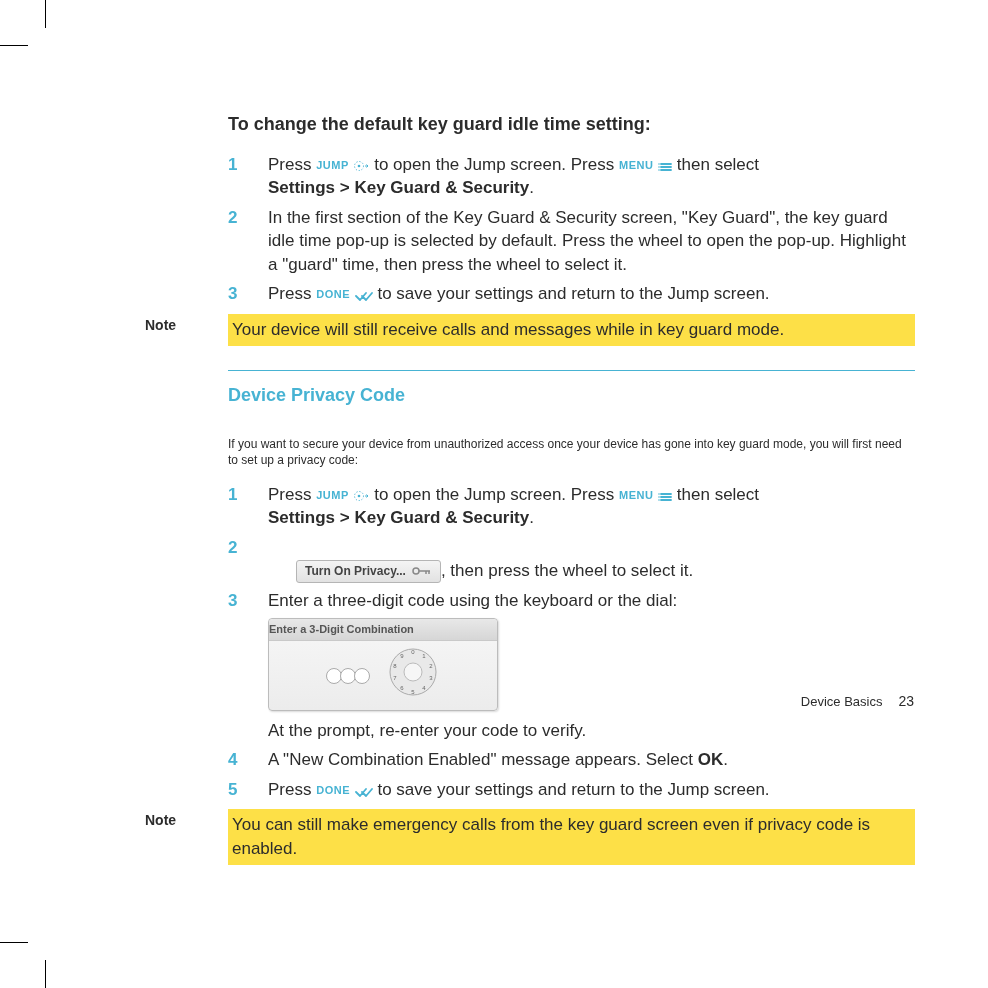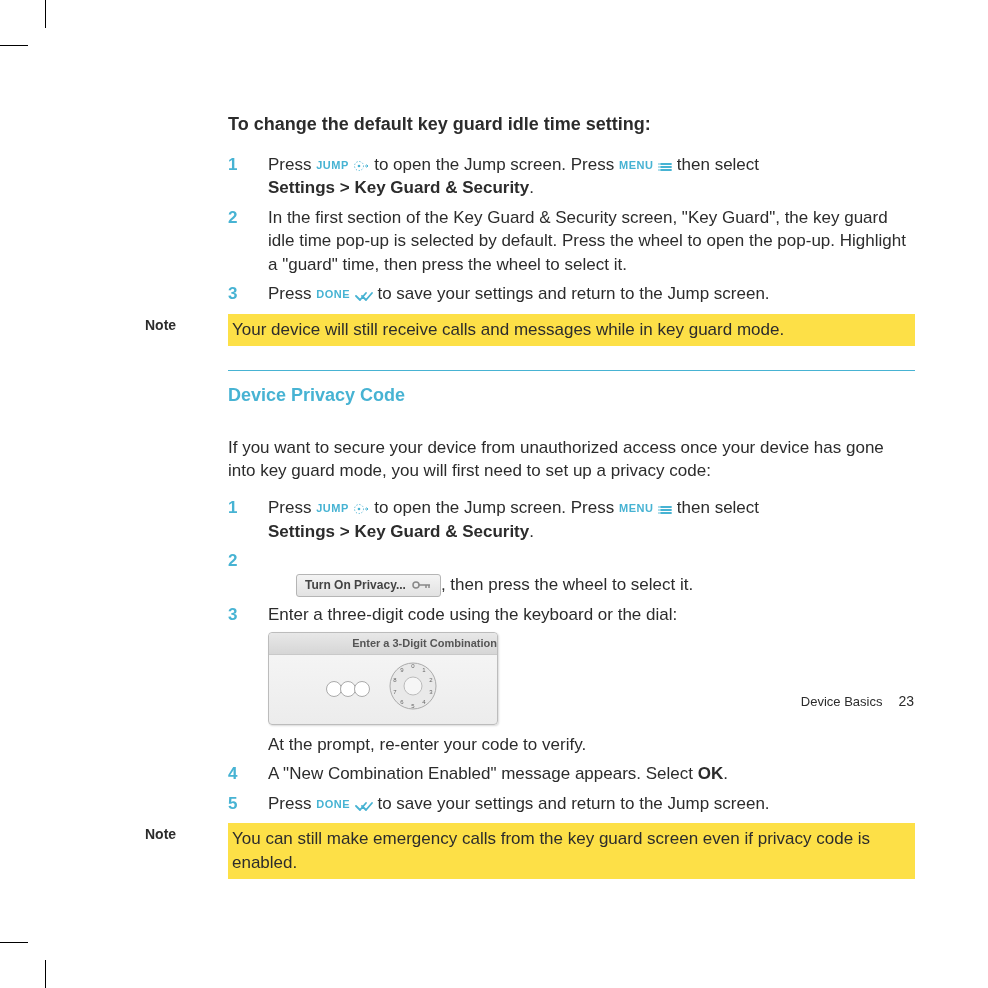--- a/index.html
+++ b/index.html
@@ -85,21 +85,21 @@
   }
   .subhead {
     margin-left: 83px;
     color: #47b3d3;
     font-weight: bold;
     font-size: 18px;
     margin-bottom: 30px;
   }
   .para {
     margin-left: 83px;
-    font-size: 17px;
+    font-size: 12px;
     line-height: 1.38;
     margin-bottom: 14px;
   }
 
   .privacy-chip {
     display: inline-flex;
     align-items: center;
     gap: 6px;
     border: 1px solid #b5b5b5;
     background: linear-gradient(#f4f4f4,#e2e2e2);
@@ -123,21 +123,21 @@
     padding-bottom: 6px;
     box-shadow: 1px 1px 2px rgba(0,0,0,0.15);
   }
   .dial-header {
     background: linear-gradient(#e8e8e8,#d6d6d6);
     border-bottom: 1px solid #c9c9c9;
     font-size: 11px;
     font-weight: 800;
     font-family: Arial, sans-serif;
     color:#555;
-    text-align: right;
+    text-align: left;
     padding: 3px 0;
     border-top-left-radius: 4px;
     border-top-right-radius: 4px;
   }
   .dial-body { display:flex; align-items:center; justify-content:center; gap:18px; padding-top:6px; }
   .dial-slots { display:flex; gap:0; }
   .dial-slot {
     width: 16px; height: 16px;
     border: 1px solid #aaa;
     border-radius: 50%;

